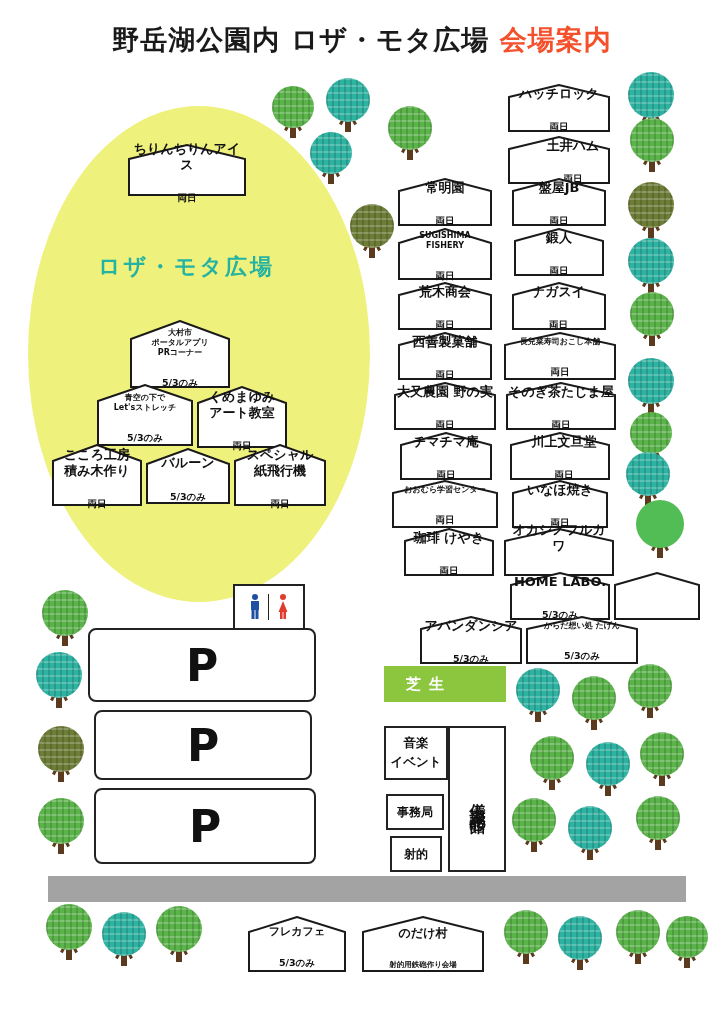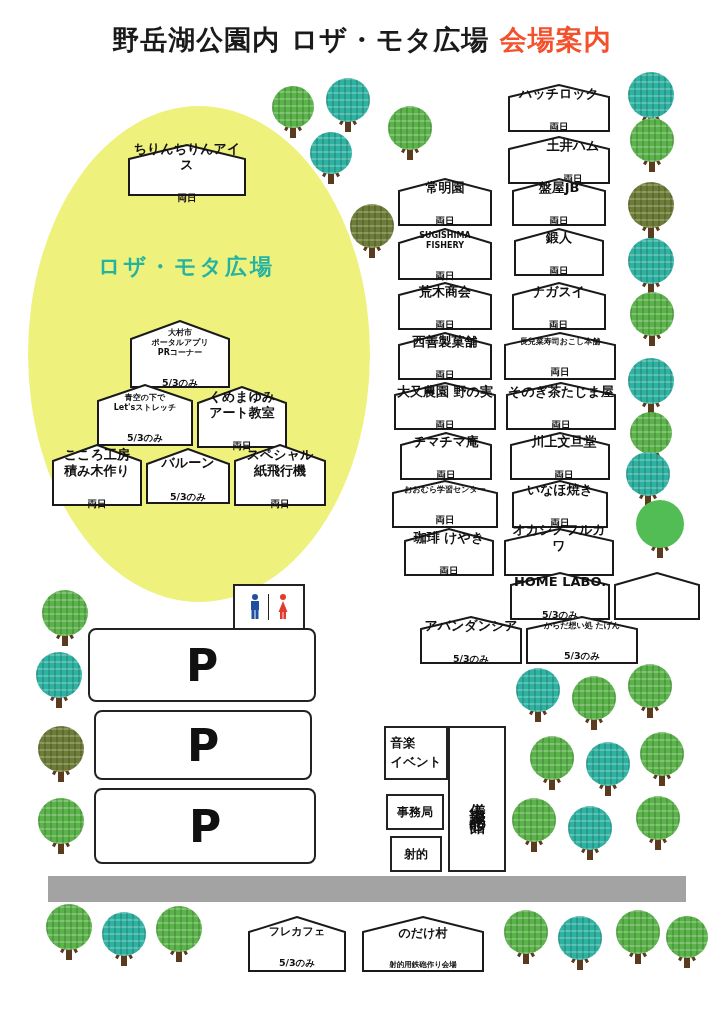--- a/index.html
+++ b/index.html
@@ -45,21 +45,21 @@
   
   .restroom{position:absolute;left:233px;top:584px;width:68px;height:42px;background:#fff;
             border:2px solid #222;display:flex;align-items:center;justify-content:center;gap:7px;}
   .restroom .divider{width:1px;height:26px;background:#222;}
 
   
   .lawn{position:absolute;left:384px;top:666px;width:122px;height:36px;background:#8cc63e;
         color:#fff;font-weight:bold;font-size:15px;display:flex;align-items:center;
         padding-left:22px;letter-spacing:8px;box-sizing:border-box;}
   .fbox{position:absolute;background:#fff;border:2px solid #222;display:flex;
-        align-items:center;justify-content:center;font-weight:bold;color:#111;}
+        align-items:center;justify-content:center;text-align:center;font-weight:bold;color:#111;}
   .music{left:384px;top:726px;width:60px;height:50px;font-size:12.5px;white-space:pre-line;line-height:1.5;}
   .memorial{left:448px;top:726px;width:54px;height:142px;writing-mode:vertical-rl;
             text-orientation:upright;font-size:16px;letter-spacing:3px;}
   .office{left:386px;top:794px;width:54px;height:32px;font-size:12px;}
   .shooting{left:390px;top:836px;width:48px;height:32px;font-size:12px;}
 
   
   .road{position:absolute;left:48px;top:876px;width:638px;height:26px;background:#a3a3a3;}
 
   
@@ -238,20 +238,21 @@
     </svg>
     <span class="divider"></span>
     <svg width="14" height="26" viewBox="0 0 14 26">
       <circle cx="7" cy="3" r="3" fill="#e03c2d"></circle>
       <path d="M7 7 L11.5 18 L2.5 18 Z" fill="#e03c2d"></path>
       <rect x="4" y="18" width="2.6" height="7" fill="#e03c2d"></rect>
       <rect x="7.4" y="18" width="2.6" height="7" fill="#e03c2d"></rect>
     </svg>
   </div>
 
+  <div class="lawn">芝生</div>
   <div class="fbox music">音楽
 イベント</div>
   <div class="fbox memorial">儀太夫記念館</div>
   <div class="fbox office">事務局</div>
   <div class="fbox shooting">射的</div>
 
   <div class="road"></div>
 
   <div id="booth-layer">
       <div class="booth" style="left: 128px; top: 144px; width: 118px; height: 52px;">

